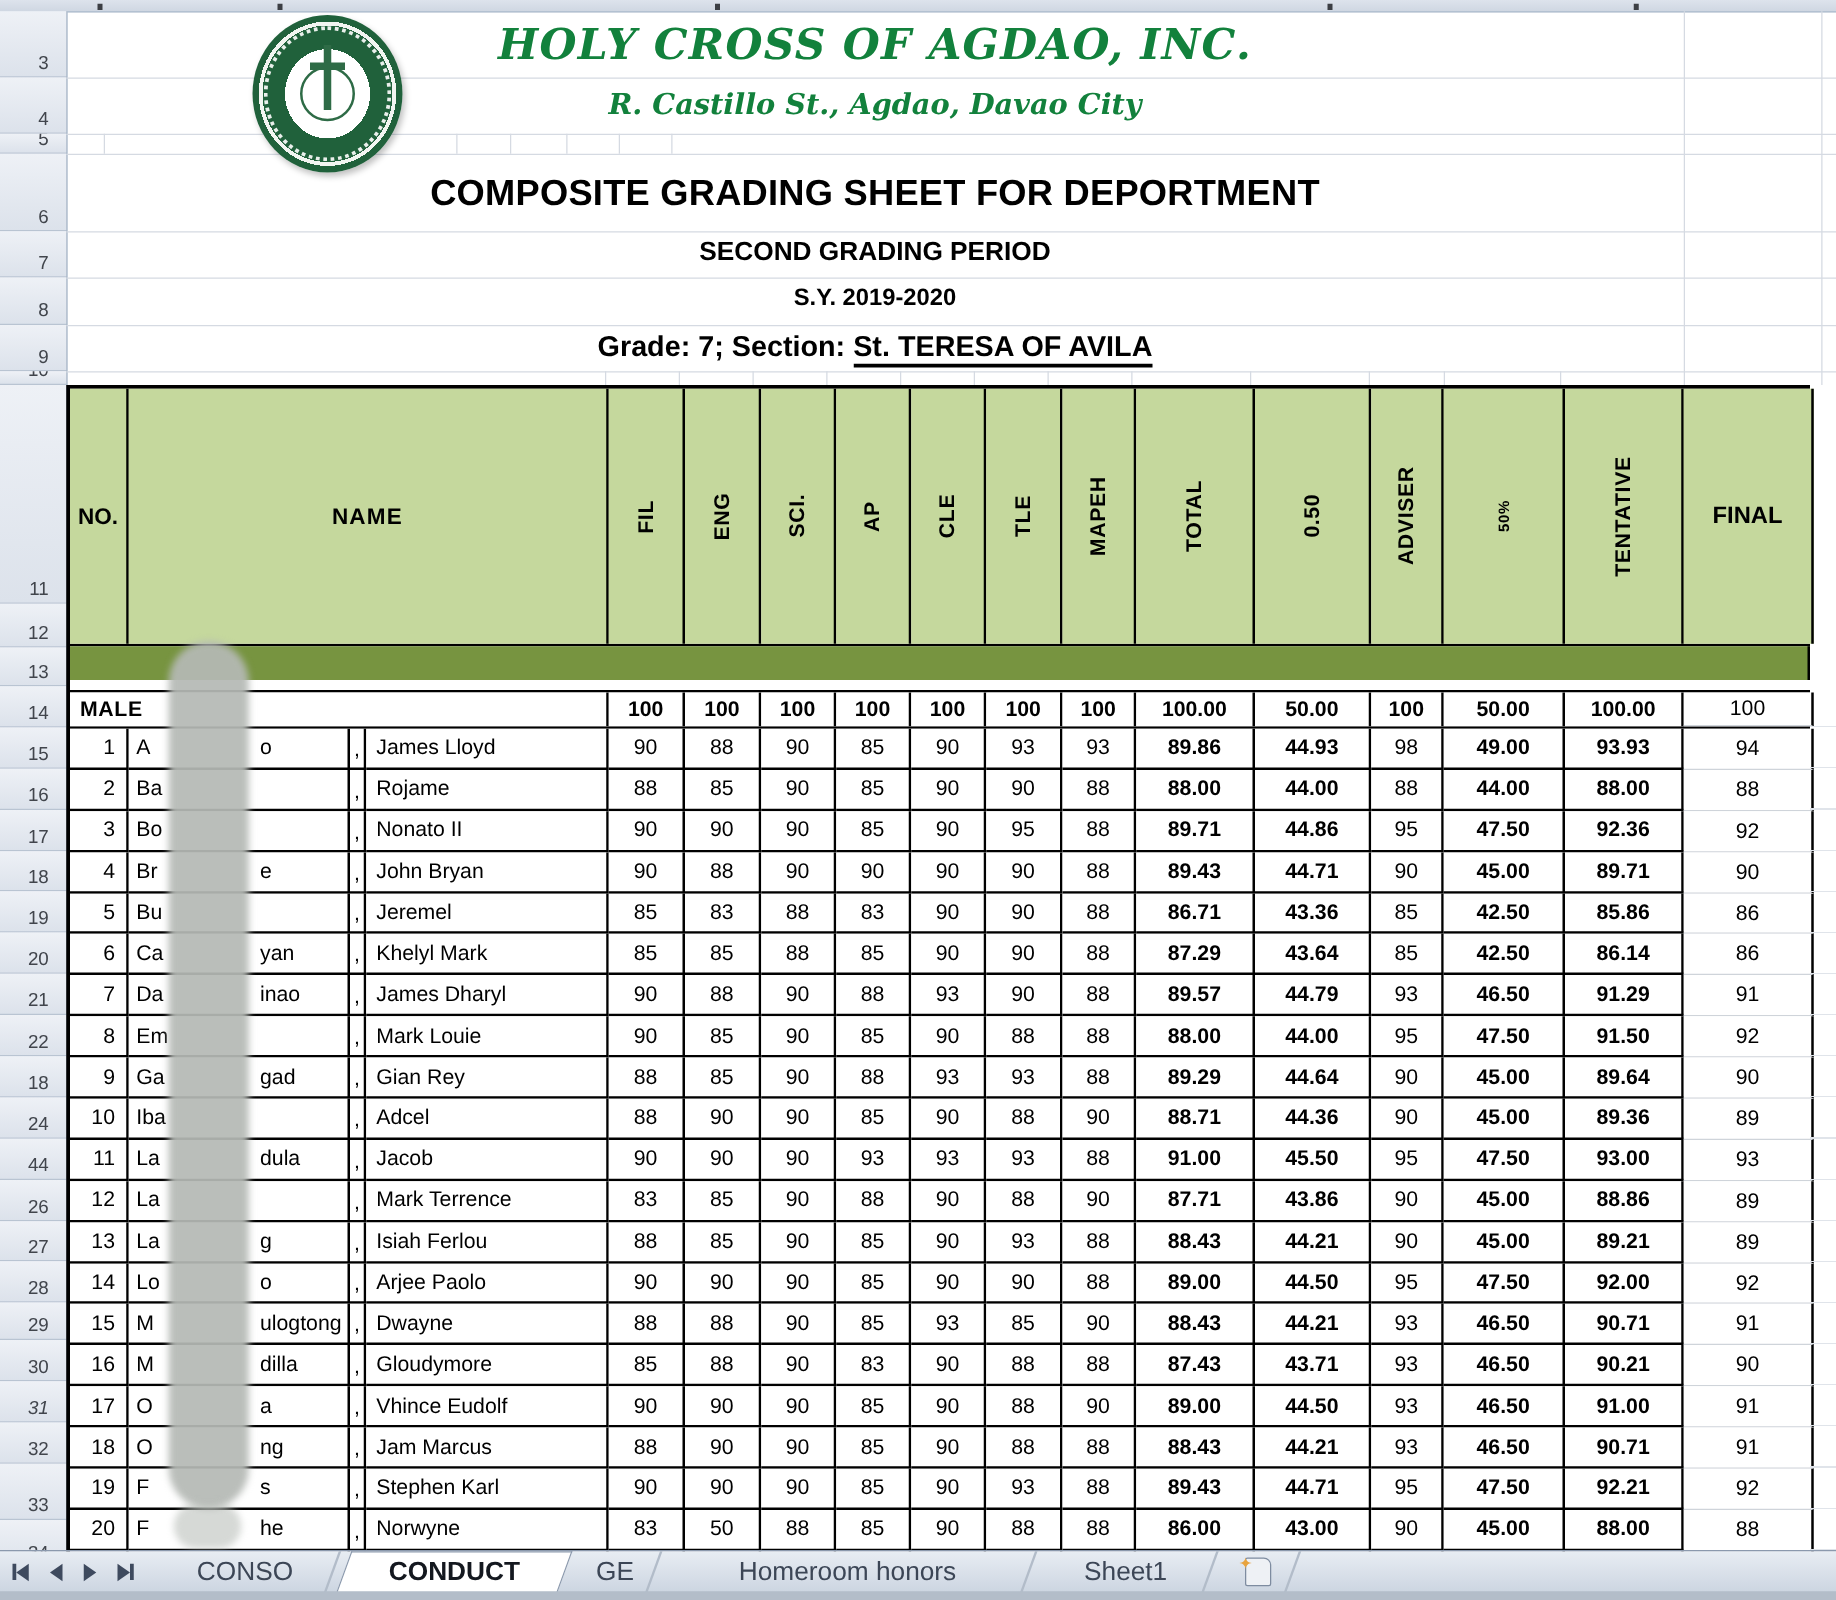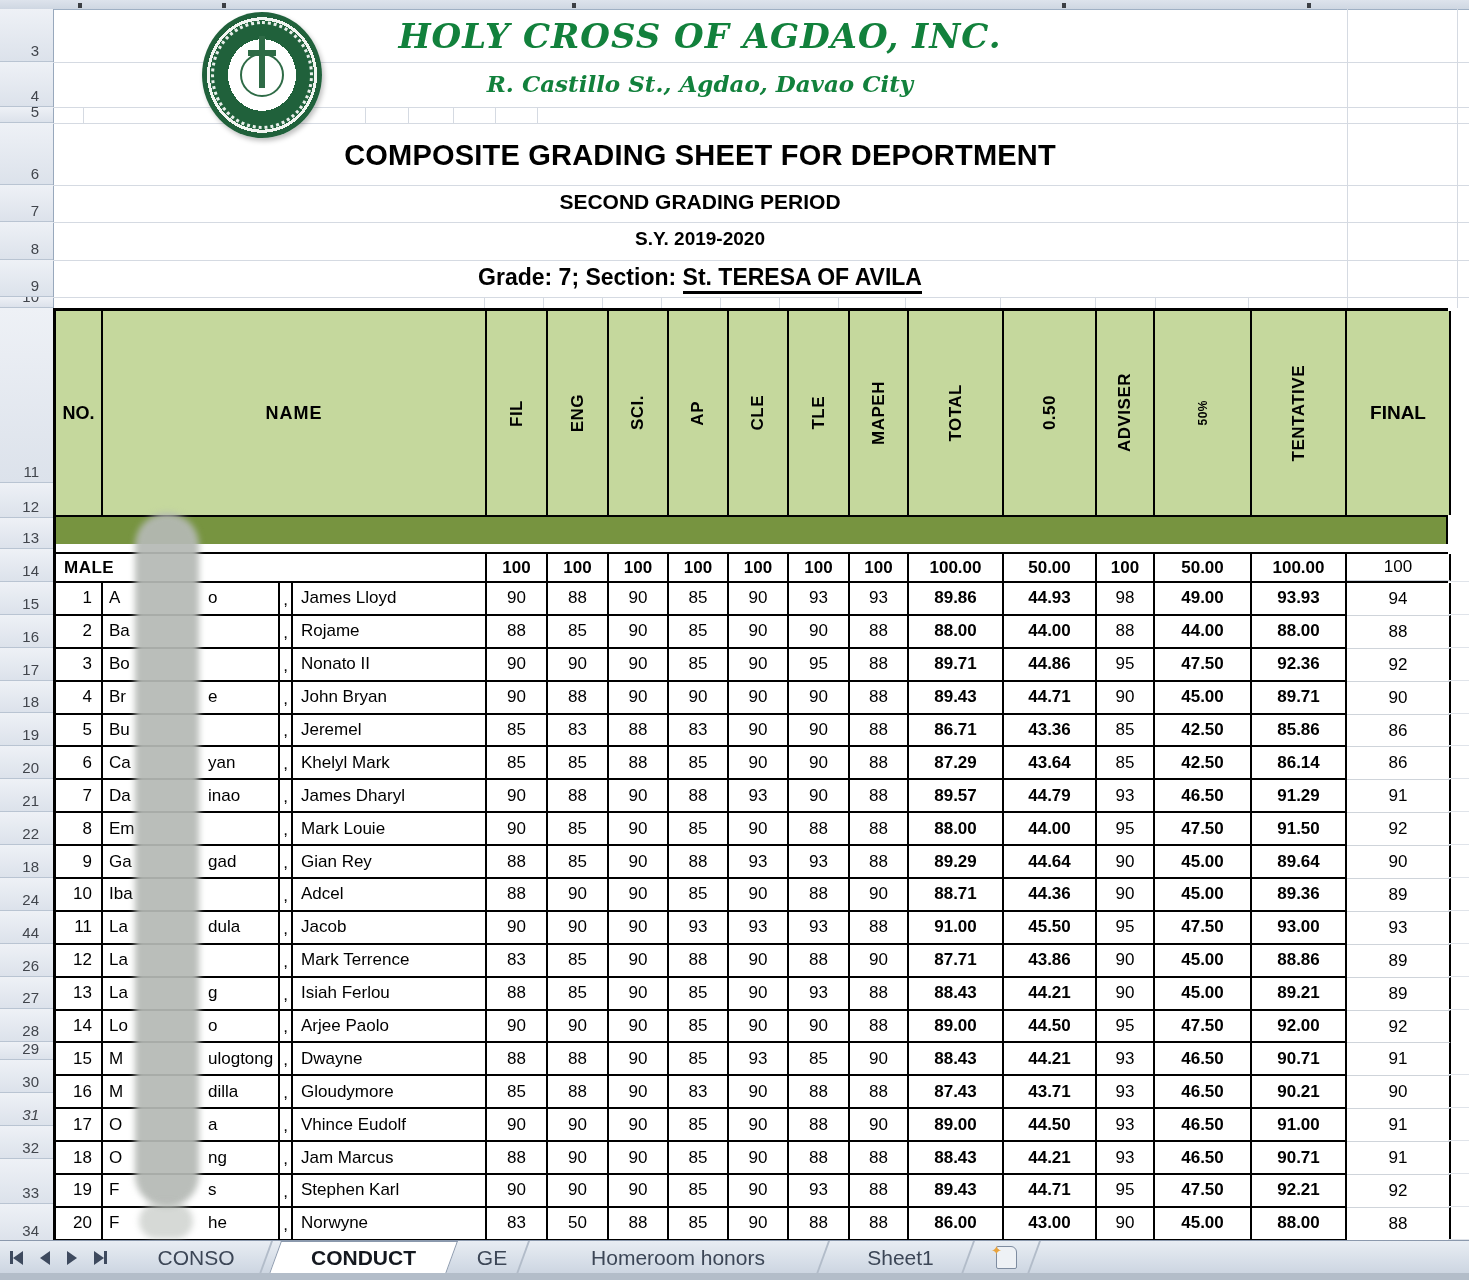--- a/index.html
+++ b/index.html
@@ -193,21 +193,21 @@
       </div>
       <div class="rowh" style="height: 32.905px;">
         <span>26</span>
       </div>
       <div class="rowh" style="height: 32.905px;">
         <span>27</span>
       </div>
       <div class="rowh" style="height: 32.905px;">
         <span>28</span>
       </div>
-      <div class="rowh" style="height: 18px;">
+      <div class="rowh" style="height: 30px;">
         <span>29</span>
       </div>
       <div class="rowh" style="height: 32.905px;">
         <span>30</span>
       </div>
       <div class="rowh" style="height: 32.905px; font-style: italic;">
         <span>31</span>
       </div>
       <div class="rowh" style="height: 32.905px;">
         <span>32</span>

